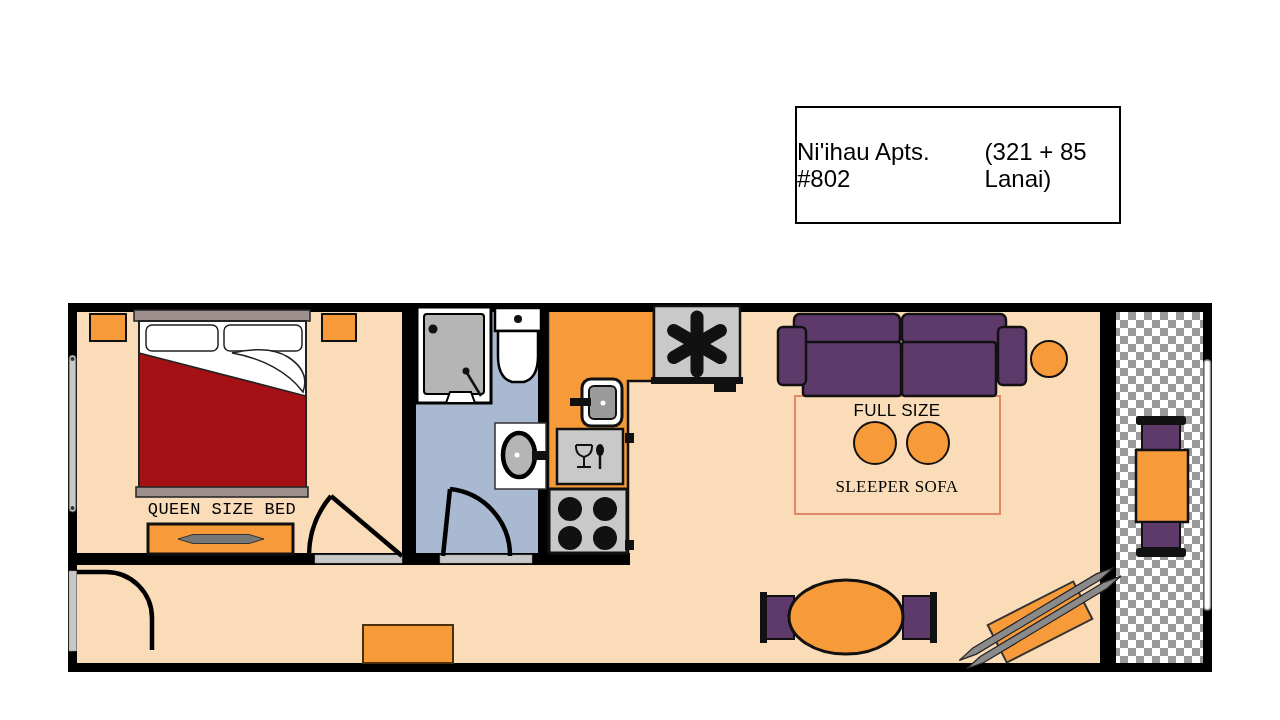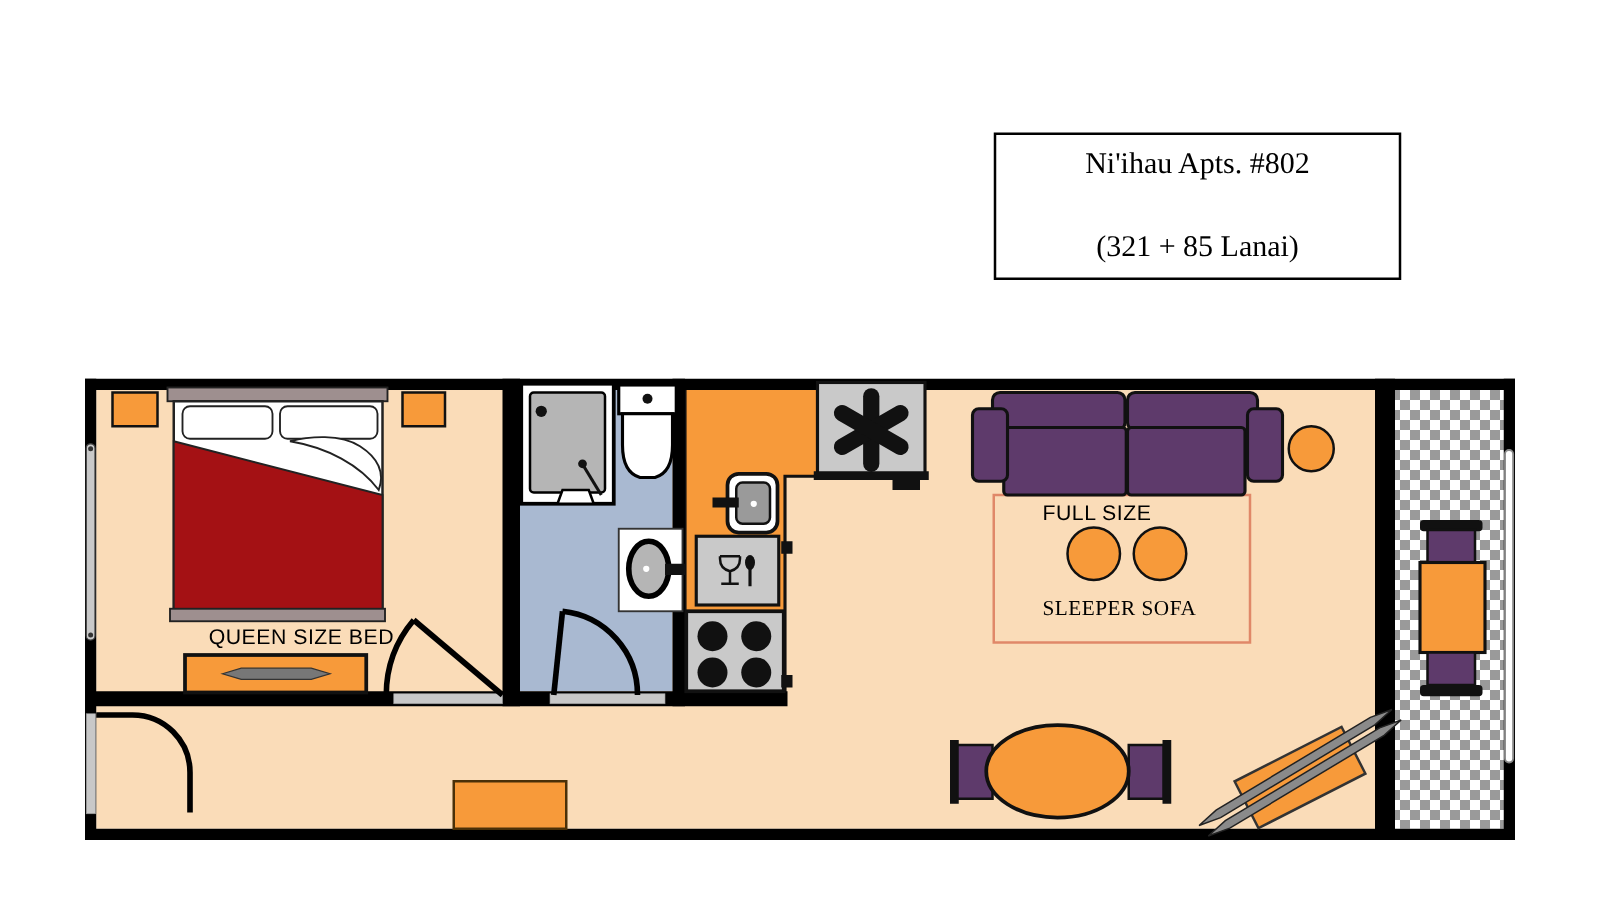--- a/index.html
+++ b/index.html
@@ -11,24 +11,24 @@
   .f-bath{fill:var(--bathroom-floor,#A9B9D1)}
   .f-wall{fill:var(--wall,#000)}
   .f-orange{fill:var(--furniture-orange,#F79A3A)}
   .f-purple{fill:var(--sofa-purple,#5E3A6B)}
   .f-red{fill:var(--bed-red,#A41114)}
   .f-frame{fill:var(--bed-frame,#9E8F8F)}
   .f-gray{fill:var(--appliance-gray,#C9C9C9)}
   .f-check{fill:var(--check-gray,#9A9A9A)}
   .f-thresh{fill:var(--threshold,#C8C8C8)}
   .sleeper-stroke{stroke:var(--sleeper-outline,#E08868)}
-  .plan-label{position:absolute;color:#000;font-size:17px;letter-spacing:.4px;white-space:nowrap;margin-left:37px;}
+  .plan-label{position:absolute;color:#000;font-size:17px;letter-spacing:.4px;text-align:center;white-space:nowrap;}
   #title-box{position:absolute;left:795px;top:106px;width:322px;height:114px;border:2.5px solid #000;
-             background:#fff;display:flex;flex-direction:column;justify-content:center;align-items:center;
-             font-family:Liberation Serif, serif;font-size:24px;line-height:27px;color:#000;gap:40px;}
+             background:#fff;display:flex;flex-direction:row;justify-content:center;align-items:center;
+             font-family:Liberation Sans, sans-serif;font-size:24px;line-height:27px;color:#000;gap:40px;}
 </style>
 </head>
 <body>
 
 <div id="stage">
 
   <svg id="plan-svg" width="1280" height="720" viewBox="0 0 1280 720">
     <defs>
       <pattern id="chk" width="16" height="16" patternUnits="userSpaceOnUse">
         <rect width="16" height="16" fill="#ffffff"></rect>
@@ -199,21 +199,21 @@
 
     <g>
       <rect x="1136" y="416" width="50" height="9" rx="3" fill="#111"></rect>
       <rect x="1142" y="424" width="38" height="26" class="f-purple" stroke="#111" stroke-width="2"></rect>
       <rect x="1136" y="450" width="52" height="72" class="f-orange" stroke="#111" stroke-width="2.5"></rect>
       <rect x="1142" y="522" width="38" height="26" class="f-purple" stroke="#111" stroke-width="2"></rect>
       <rect x="1136" y="548" width="50" height="9" rx="3" fill="#111"></rect>
     </g>
   </svg>
 
-  <div class="plan-label" style="left:130px;top:500px;width:160px;">QUEEN SIZE BED</div>
+  <div class="plan-label" style="left:142px;top:500px;width:160px;font-family:Liberation Mono, monospace;">QUEEN SIZE BED</div>
   <div class="plan-label" style="left:797px;top:401px;width:200px;">FULL SIZE</div>
   <div class="plan-label" style="left:797px;top:477px;width:200px;font-family:Liberation Serif, serif;">SLEEPER SOFA</div>
 
   <div id="title-box">
     <div>Ni'ihau Apts. #802</div>
     <div>(321 + 85 Lanai)</div>
   </div>
 
 </div>
 

